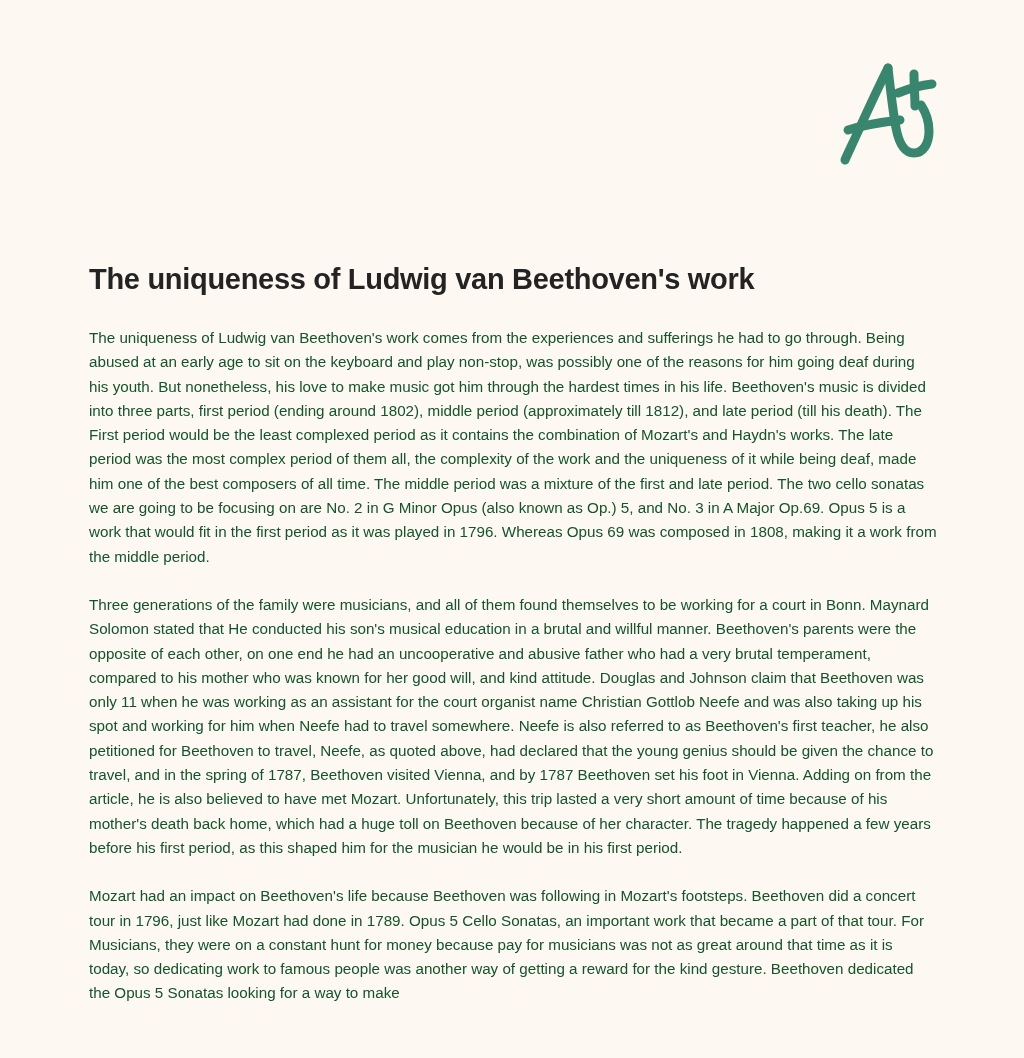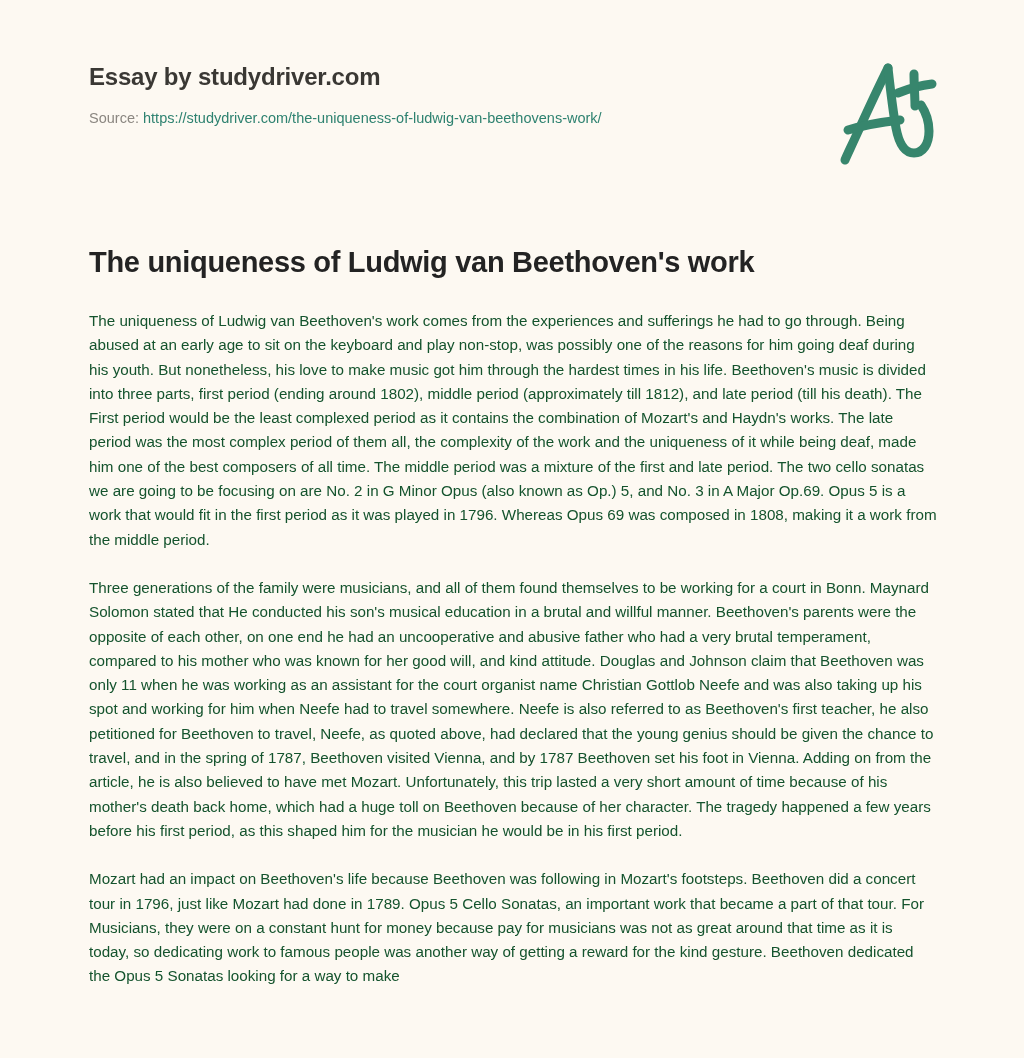--- a/index.html
+++ b/index.html
@@ -77,49 +77,41 @@
     position: absolute;
     left: 89px;
     top: 243px;
     width: 848px;
   }
   .article-title {
     font-size: 29px;
     font-weight: bold;
     line-height: 38px;
     color: #232323;
-    margin: 0 0 28px 0;
+    margin: 17px 0 28px 0;
     letter-spacing: -0.3px;
   }
   .article-body p {
     font-size: 15.2px;
     line-height: 24.3px;
     margin: 0 0 24px 0;
     color: #14532d;
     text-align: left;
   }
   .article-body p:last-child {
     margin-bottom: 17px;
   }
 </style>
 </head>
 <body>
 
 <div class="page">
 
   <div class="header">
 
-    <div class="brand-block">
-      <h1 class="brand-title">Essay by studydriver.com</h1>
-
-      <div class="source-line">
-        <span class="source-label">Source:</span>
-        <a class="source-url" href="#">https://studydriver.com/the-uniqueness-of-ludwig-van-beethovens-work/</a>
-      </div>
-    </div>
 
     <div class="logo">
       <svg viewBox="0 0 126 126" xmlns="http://www.w3.org/2000/svg">
         <g fill="none" stroke="#37866d" stroke-linecap="round" stroke-linejoin="round">
 
           <path d="M62 16 C55 30, 40 62, 30 84 C25 95, 21 103, 19 108" stroke-width="9"></path>
 
           <path d="M62 16 C64 34, 67 60, 70 76 C73 92, 79 101, 88 101
                    C97 101, 103 92, 103 79 C103 68, 99 59, 95 53" stroke-width="9"></path>
 

